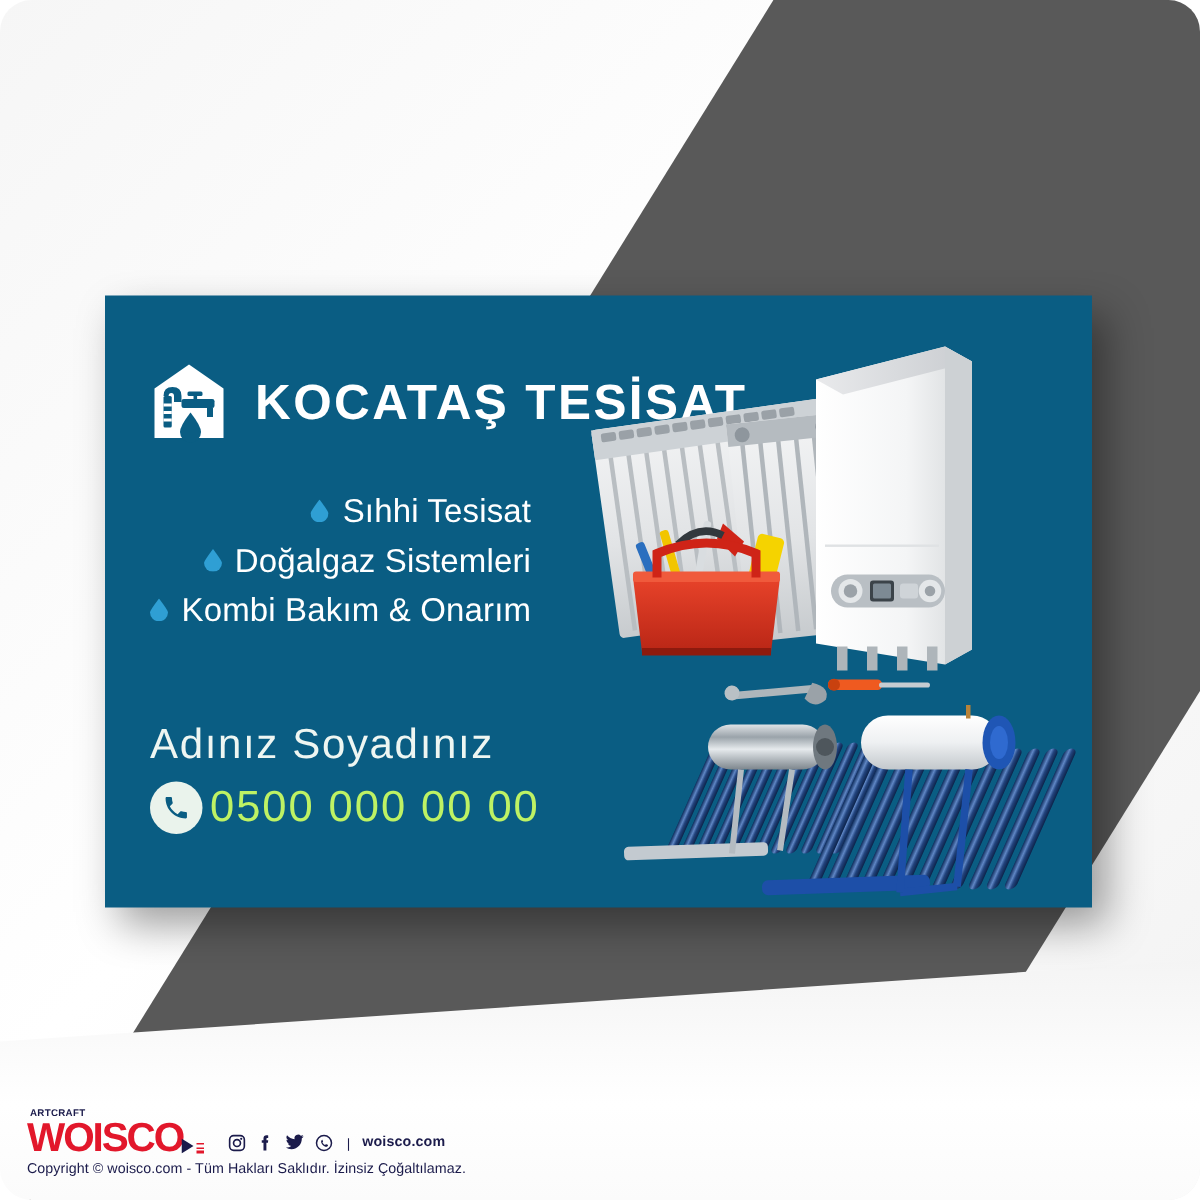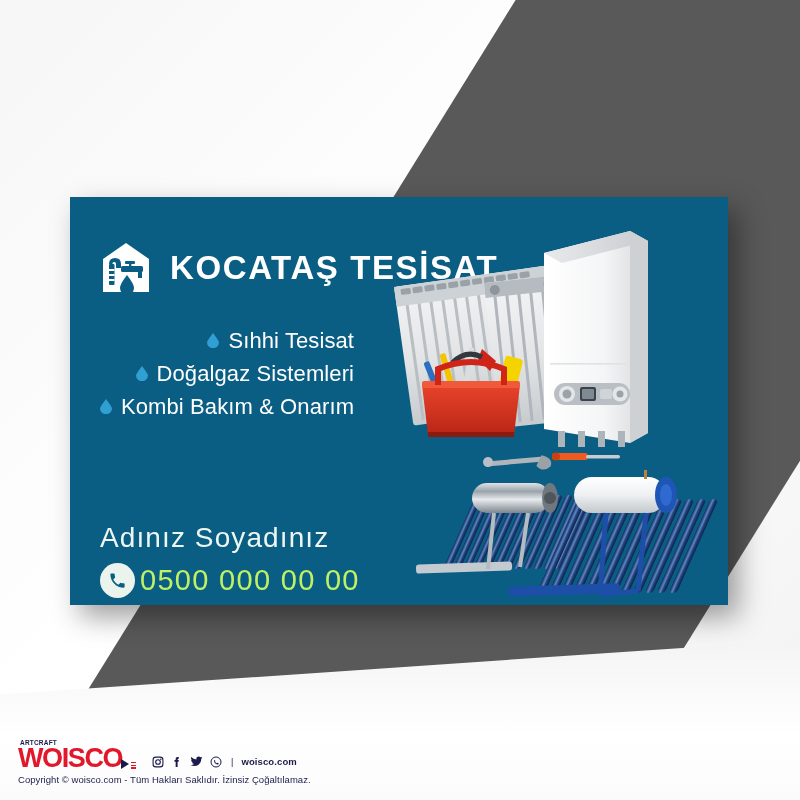--- a/index.html
+++ b/index.html
@@ -10,20 +10,21 @@
     overflow: hidden;
     font-family: "Liberation Sans", sans-serif;
   }
 
   #stage {
     position: relative;
     width: 800px;
     height: 800px;
     background: #ffffff;
     overflow: hidden;
+    border-radius: 21px;
   }
 
   
   .bg-white {
     position: absolute;
     inset: 0;
     background: linear-gradient(135deg, #f6f6f6 0%, #ffffff 45%, #f2f2f2 100%);
   }
 
   
@@ -122,21 +123,20 @@
     letter-spacing: 0.1px;
     white-space: nowrap;
   }
 
   
   .contact {
     position: absolute;
     left: 30px;
     top: 283px;
     z-index: 5;
-    margin-top: 42px;
   }
 
   .person-name {
     color: #eef6f2;
     font-size: 28px;
     letter-spacing: 1.1px;
     white-space: nowrap;
     margin-bottom: 9px;
   }
 

